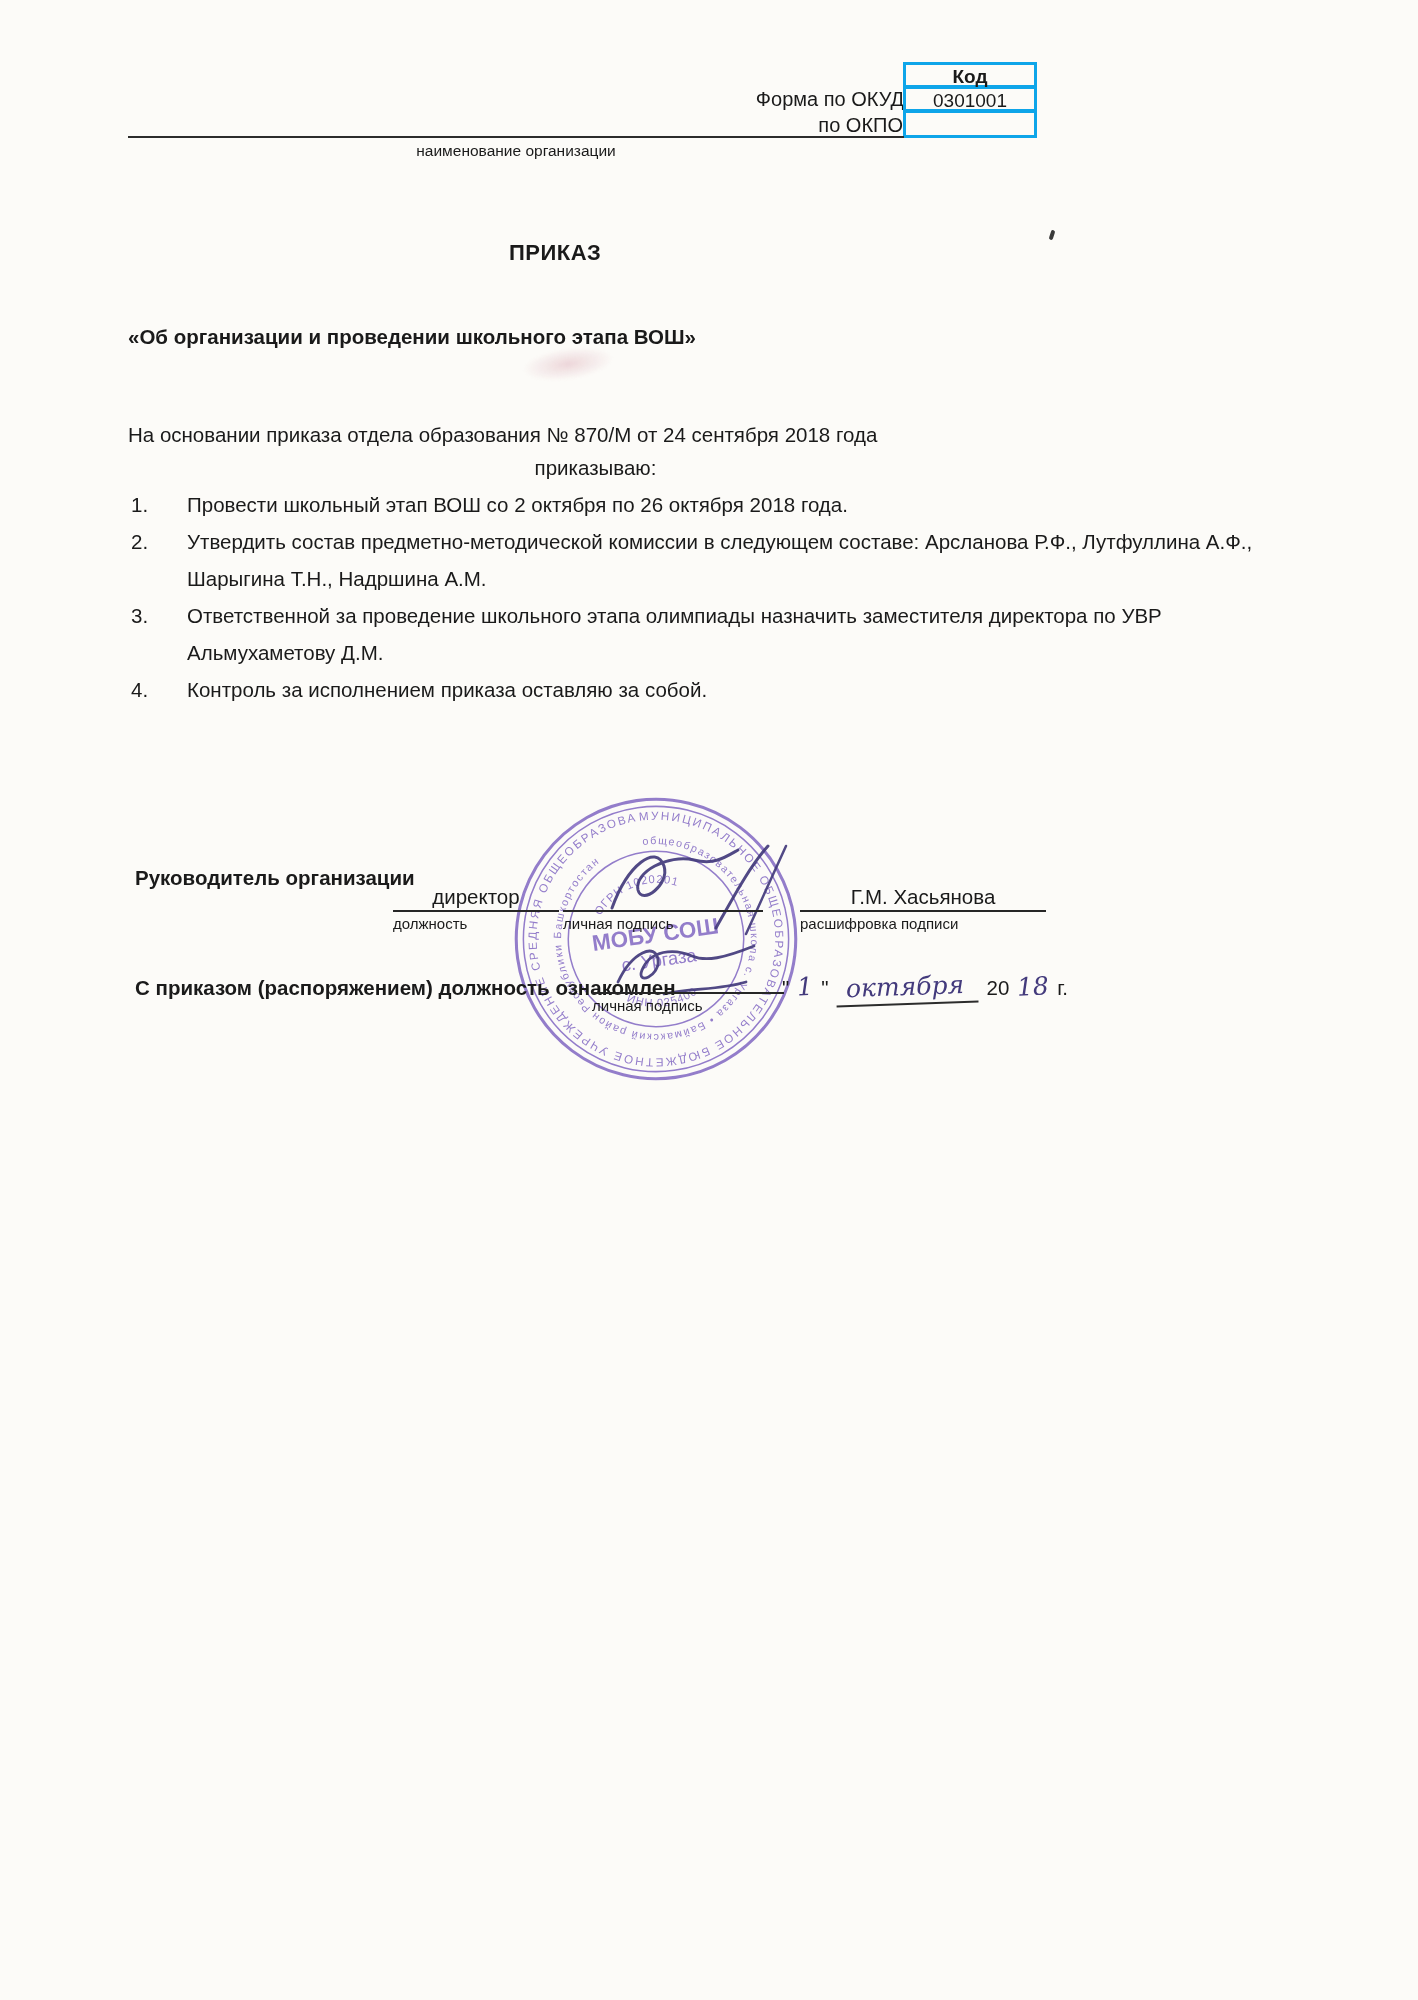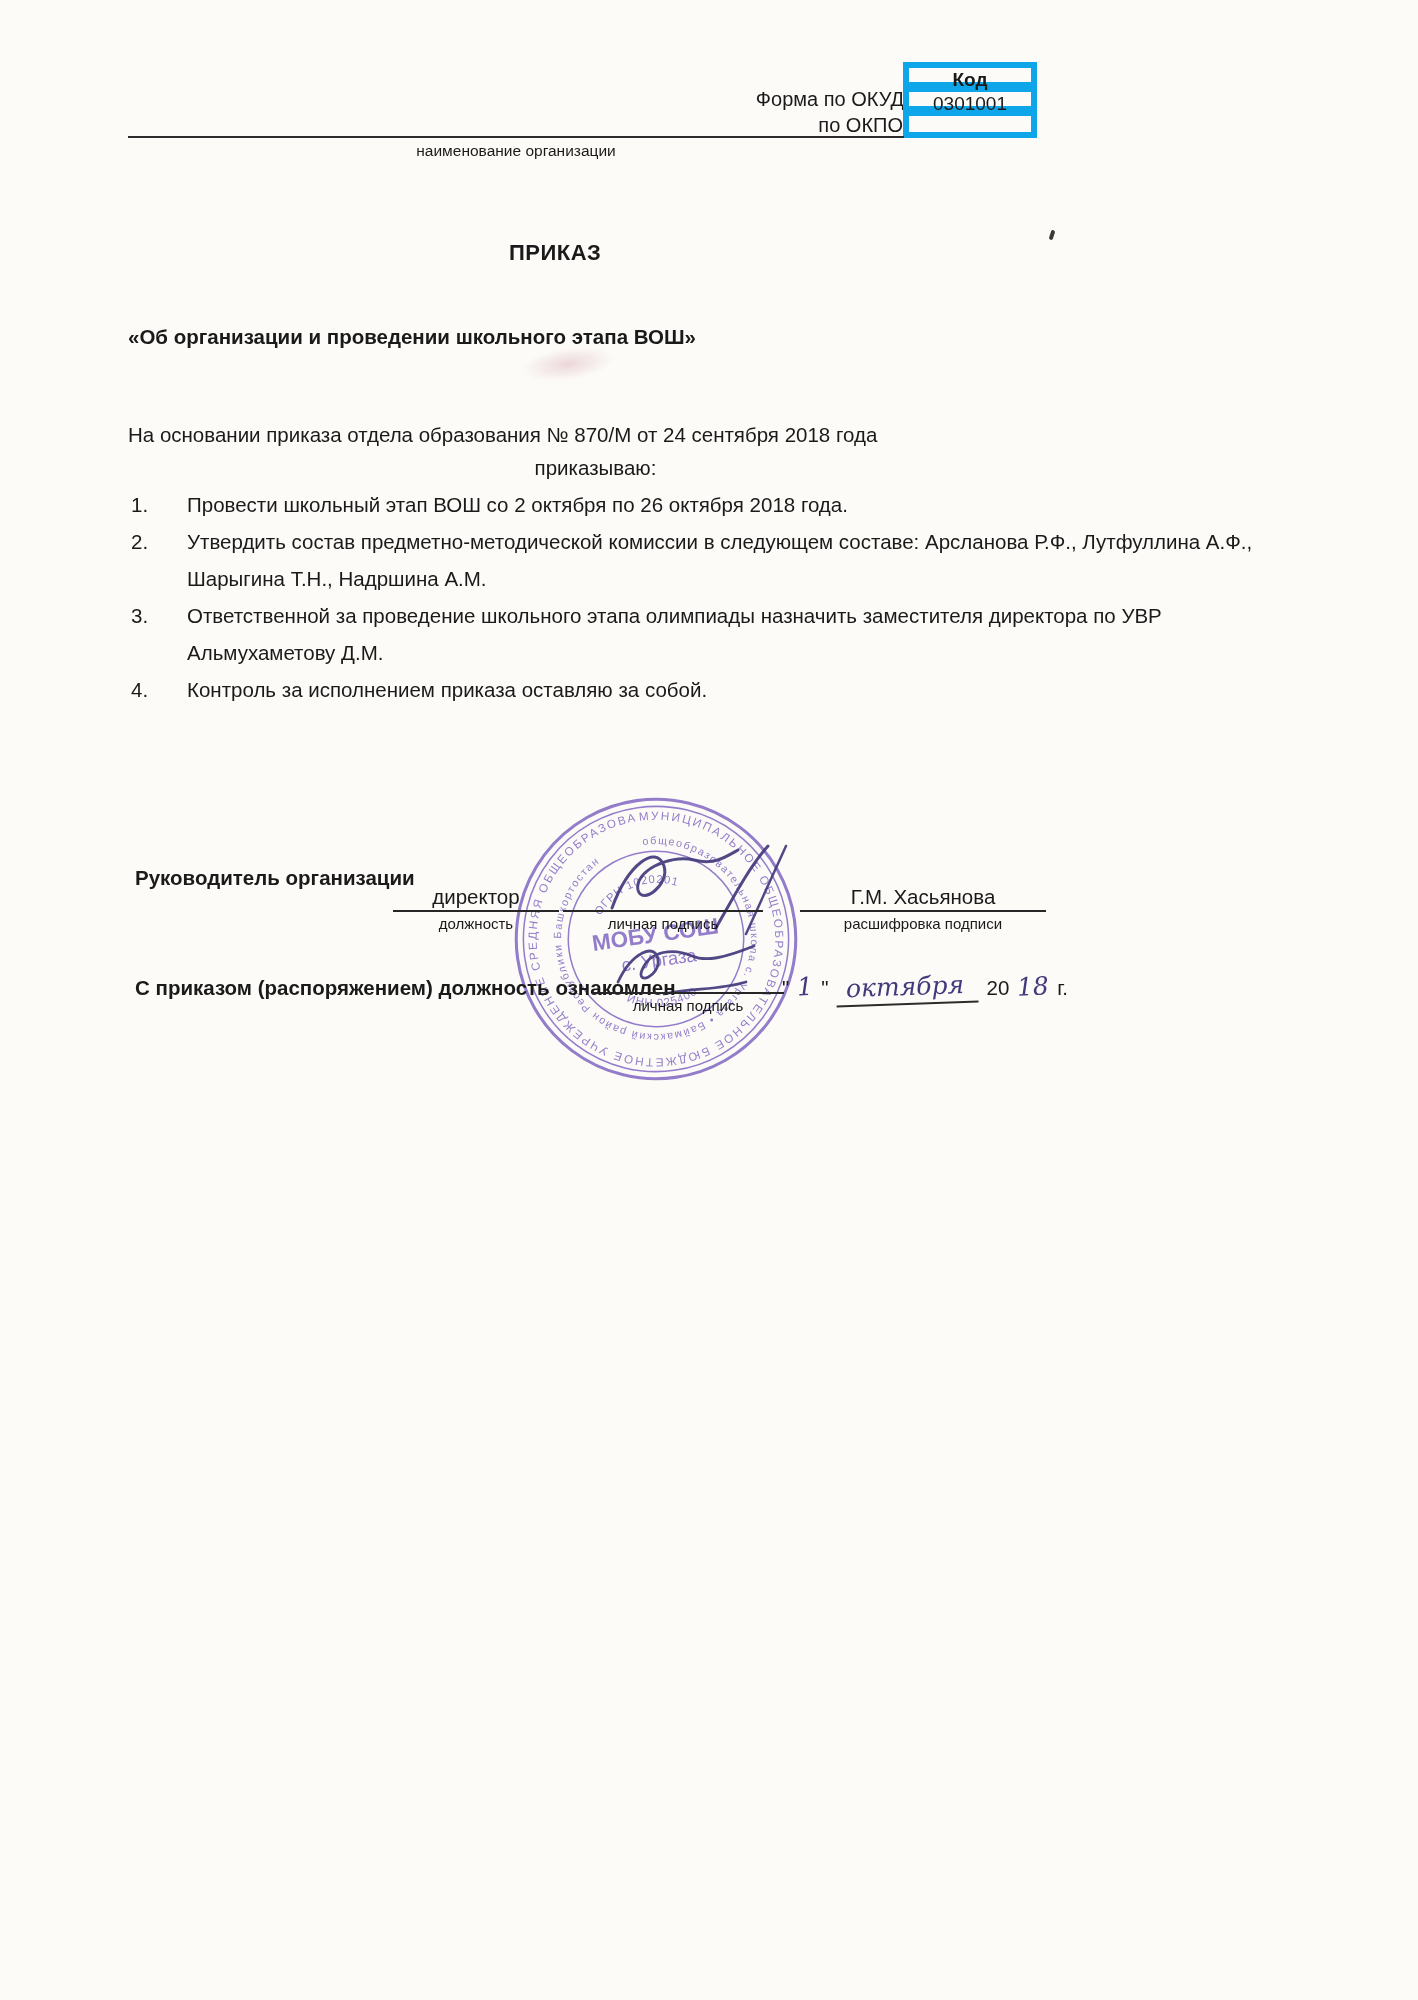--- a/index.html
+++ b/index.html
@@ -10,21 +10,21 @@
     font-family: "Liberation Sans", sans-serif;
     color: #1a1a1a; overflow: hidden;
     margin: 0 auto;
   }
   .abs { position: absolute; }
   .bold { font-weight: bold; }
 
   
   .code-table { left: 903px; top: 62px; width: 134px; }
   .code-cell {
-    border: 6px solid #0ea5e9; margin-top: -2px;
+    border: 3px solid #0ea5e9; margin-top: -2px;
     height: 26px; line-height: 23px; text-align: center; font-size: 19px;
   }
   .code-cell.first { margin-top: 0; }
   .form-label { width: 170px; text-align: right; font-size: 20px; }
 
   
   .org-name { left: 128px; top: 108px; width: 776px; text-align: center; font-size: 21px; font-weight: bold; }
   .org-underline { left: 128px; top: 136px; width: 776px; border-bottom: 2px solid #2c2c2c; height: 1px; }
   .org-caption { left: 128px; top: 142px; width: 776px; text-align: center; font-size: 15.5px; }
 
@@ -48,21 +48,21 @@
   .item .num { width: 56px; flex: 0 0 56px; }
   .item .txt { flex: 1; }
 
   
   .head-label { left: 135px; top: 866px; font-size: 20.5px; font-weight: bold; }
   .sigcol { position: absolute; }
   .sig-value {
     height: 28px; border-bottom: 2px solid #262626;
     text-align: center; font-size: 20.5px; line-height: 26px;
   }
-  .sig-caption { text-align: center; font-size: 15px; padding-top: 3px; }
+  .sig-caption { font-size: 15px; padding-top: 3px; }
   .sigcol.pos  { left: 393px; top: 884px; width: 166px; }
   .sigcol.sign { left: 563px; top: 884px; width: 200px; }
   .sigcol.name { left: 800px; top: 884px; width: 246px; }
 
   
   .ack-label { left: 135px; top: 976px; font-size: 20.5px; font-weight: bold; }
   .sigcol.ack { left: 592px; top: 966px; width: 192px; }
   .date-line {
     left: 782px; top: 972px; display: flex; align-items: baseline; gap: 8px;
     font-size: 20.5px; white-space: nowrap;

